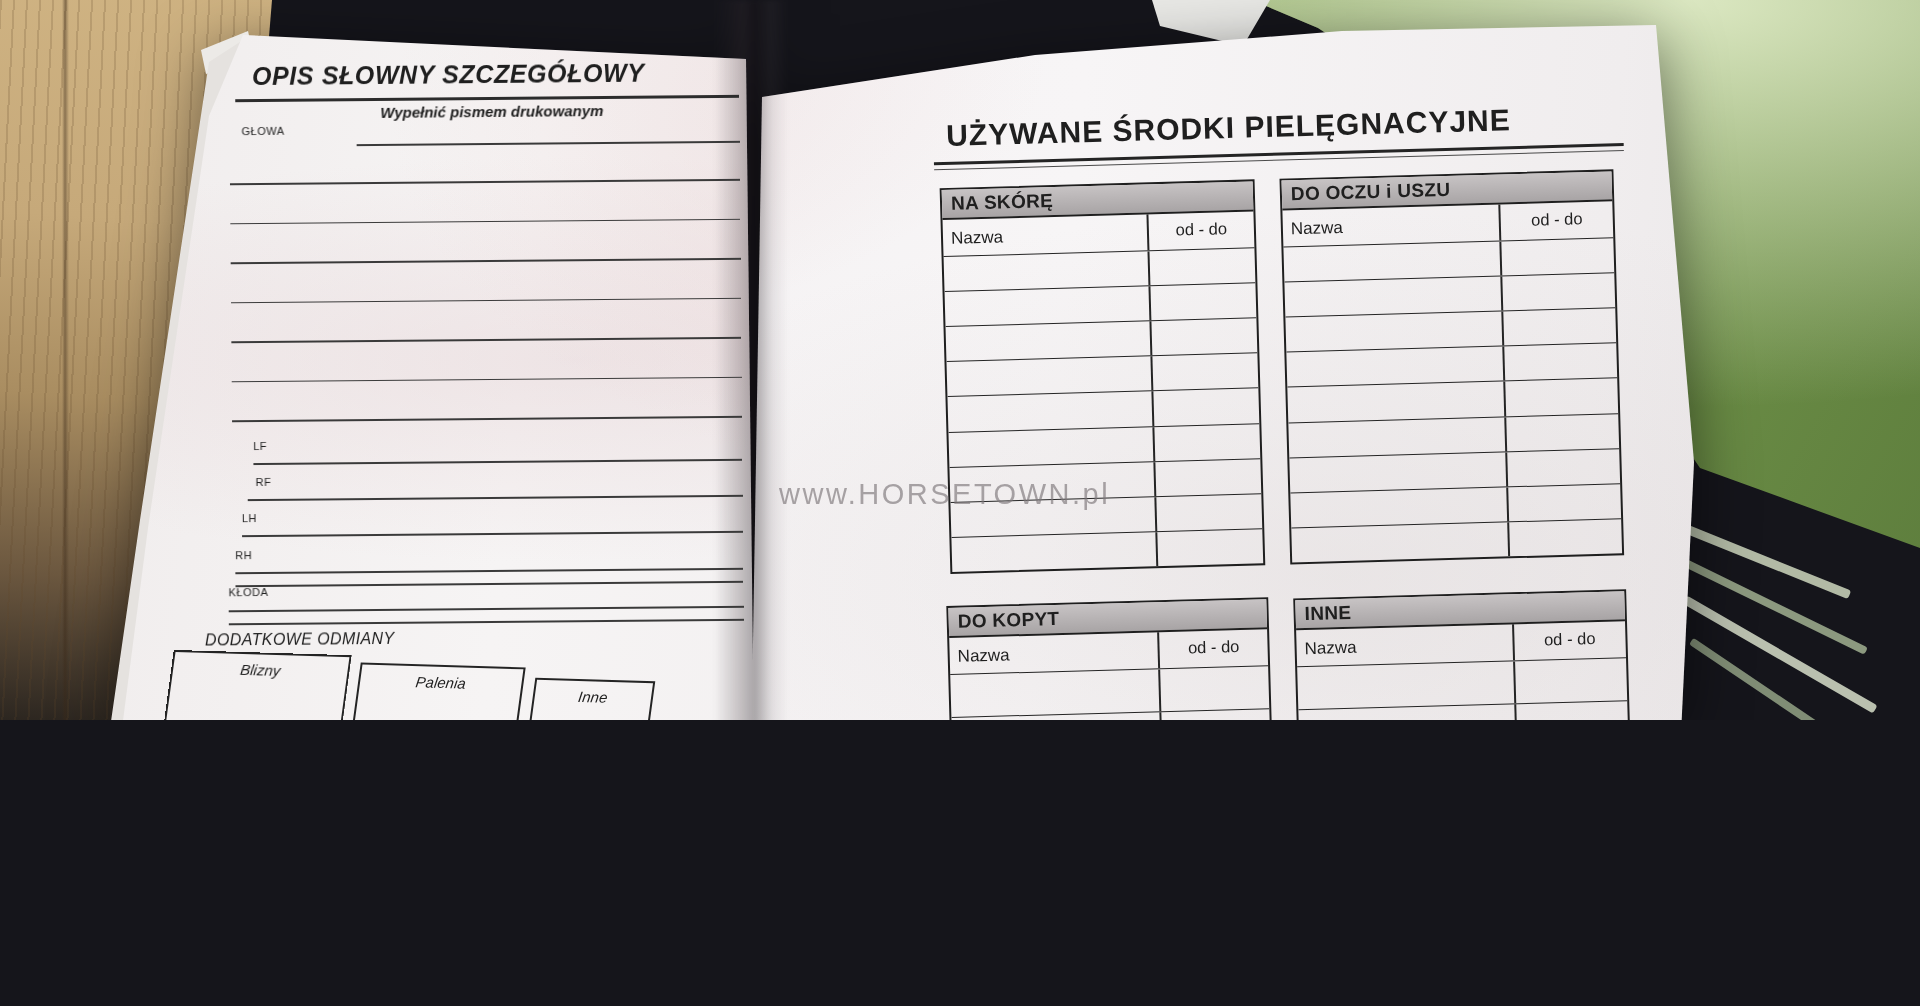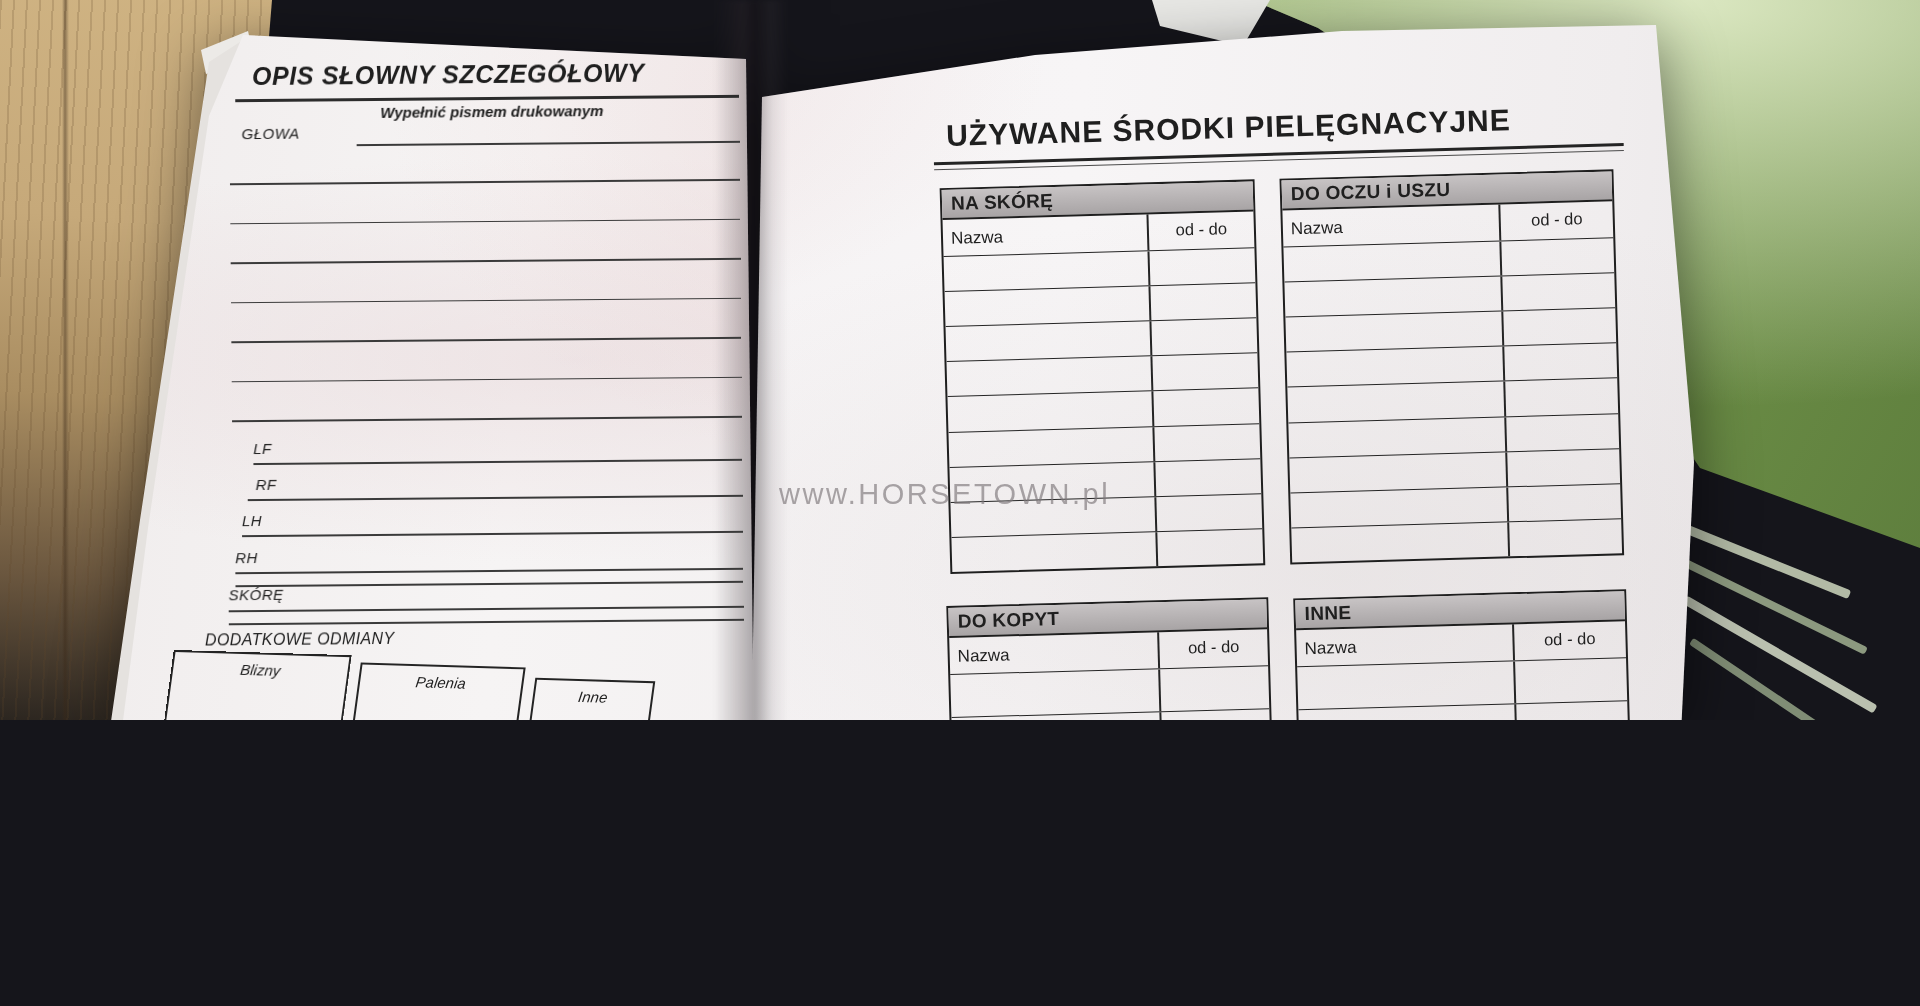--- a/index.html
+++ b/index.html
@@ -47,21 +47,21 @@
       linear-gradient(95deg,#e9e2e4 0%,#f4f1f2 22%,#f7f5f6 55%,#f0edee 82%,#e7e3e5 100%);}
   .gutter{left:714px;top:0;width:74px;height:1006px;filter:blur(2px);
     background:linear-gradient(90deg,rgba(30,25,30,0) 0%,rgba(55,45,52,0.28) 40%,rgba(25,20,25,0.34) 55%,rgba(95,85,92,0.12) 78%,rgba(0,0,0,0) 100%);}
 
   
   .left-content{position:absolute;inset:0;transform:rotate(-0.5deg);transform-origin:490px 300px}
   .abs{position:absolute}
   .lp-title{left:254px;top:60px;font-size:25px;font-weight:bold;font-style:italic;letter-spacing:.6px;white-space:nowrap}
   .lp-rule{left:237px;top:97px;width:504px;height:2.6px;background:#2c2c2c}
   .lp-sub{left:382px;top:103px;font-size:15px;font-weight:bold;font-style:italic;white-space:nowrap}
-  .fl{font-size:15px;font-style:italic;letter-spacing:.5px;white-space:nowrap}
+  .fl{font-size:11px;letter-spacing:.5px;white-space:nowrap}
   .ln{height:1.6px;background:#3a3a3a}
   .lp-heading{left:202px;top:629px;font-size:16px;font-style:italic;letter-spacing:.4px;white-space:nowrap}
   .lp-boxes{position:absolute;inset:0;transform:rotate(2.2deg) skewX(-6deg);transform-origin:400px 660px}
   .obox{position:absolute;border:2.2px solid #242424;text-align:center}
   .obox .blabel{font-size:15px;font-style:italic;padding-top:7px;display:block}
   .b1{left:170px;top:656px;width:178px;height:300px}
   .b2{left:358px;top:663px;width:165px;height:305px}
   .b3{left:534px;top:673px;width:120px;height:310px}
 
   
@@ -135,21 +135,21 @@
     <div class="abs fl" style="left:254px;top:474px">RF</div>
     <div class="abs ln" style="left:246px;top:497px;width:495px"></div>
 
     <div class="abs fl" style="left:240px;top:510px">LH</div>
     <div class="abs ln" style="left:240px;top:533px;width:501px"></div>
 
     <div class="abs fl" style="left:233px;top:547px">RH</div>
     <div class="abs ln" style="left:233px;top:570px;width:508px"></div>
     <div class="abs ln" style="left:233px;top:583px;width:508px"></div>
 
-    <div class="abs fl" style="left:226px;top:584px">SKÓRĘ</div>
+    <div class="abs fl" style="left:226px;top:584px">KŁODA</div>
     <div class="abs ln" style="left:226px;top:608px;width:515px"></div>
     <div class="abs ln" style="left:226px;top:621px;width:515px"></div>
 
     <div class="abs lp-heading">DODATKOWE ODMIANY</div>
 
     <div class="lp-boxes">
       <div class="obox b1">
         <span class="blabel">Blizny</span>
       </div>
       <div class="obox b2">

